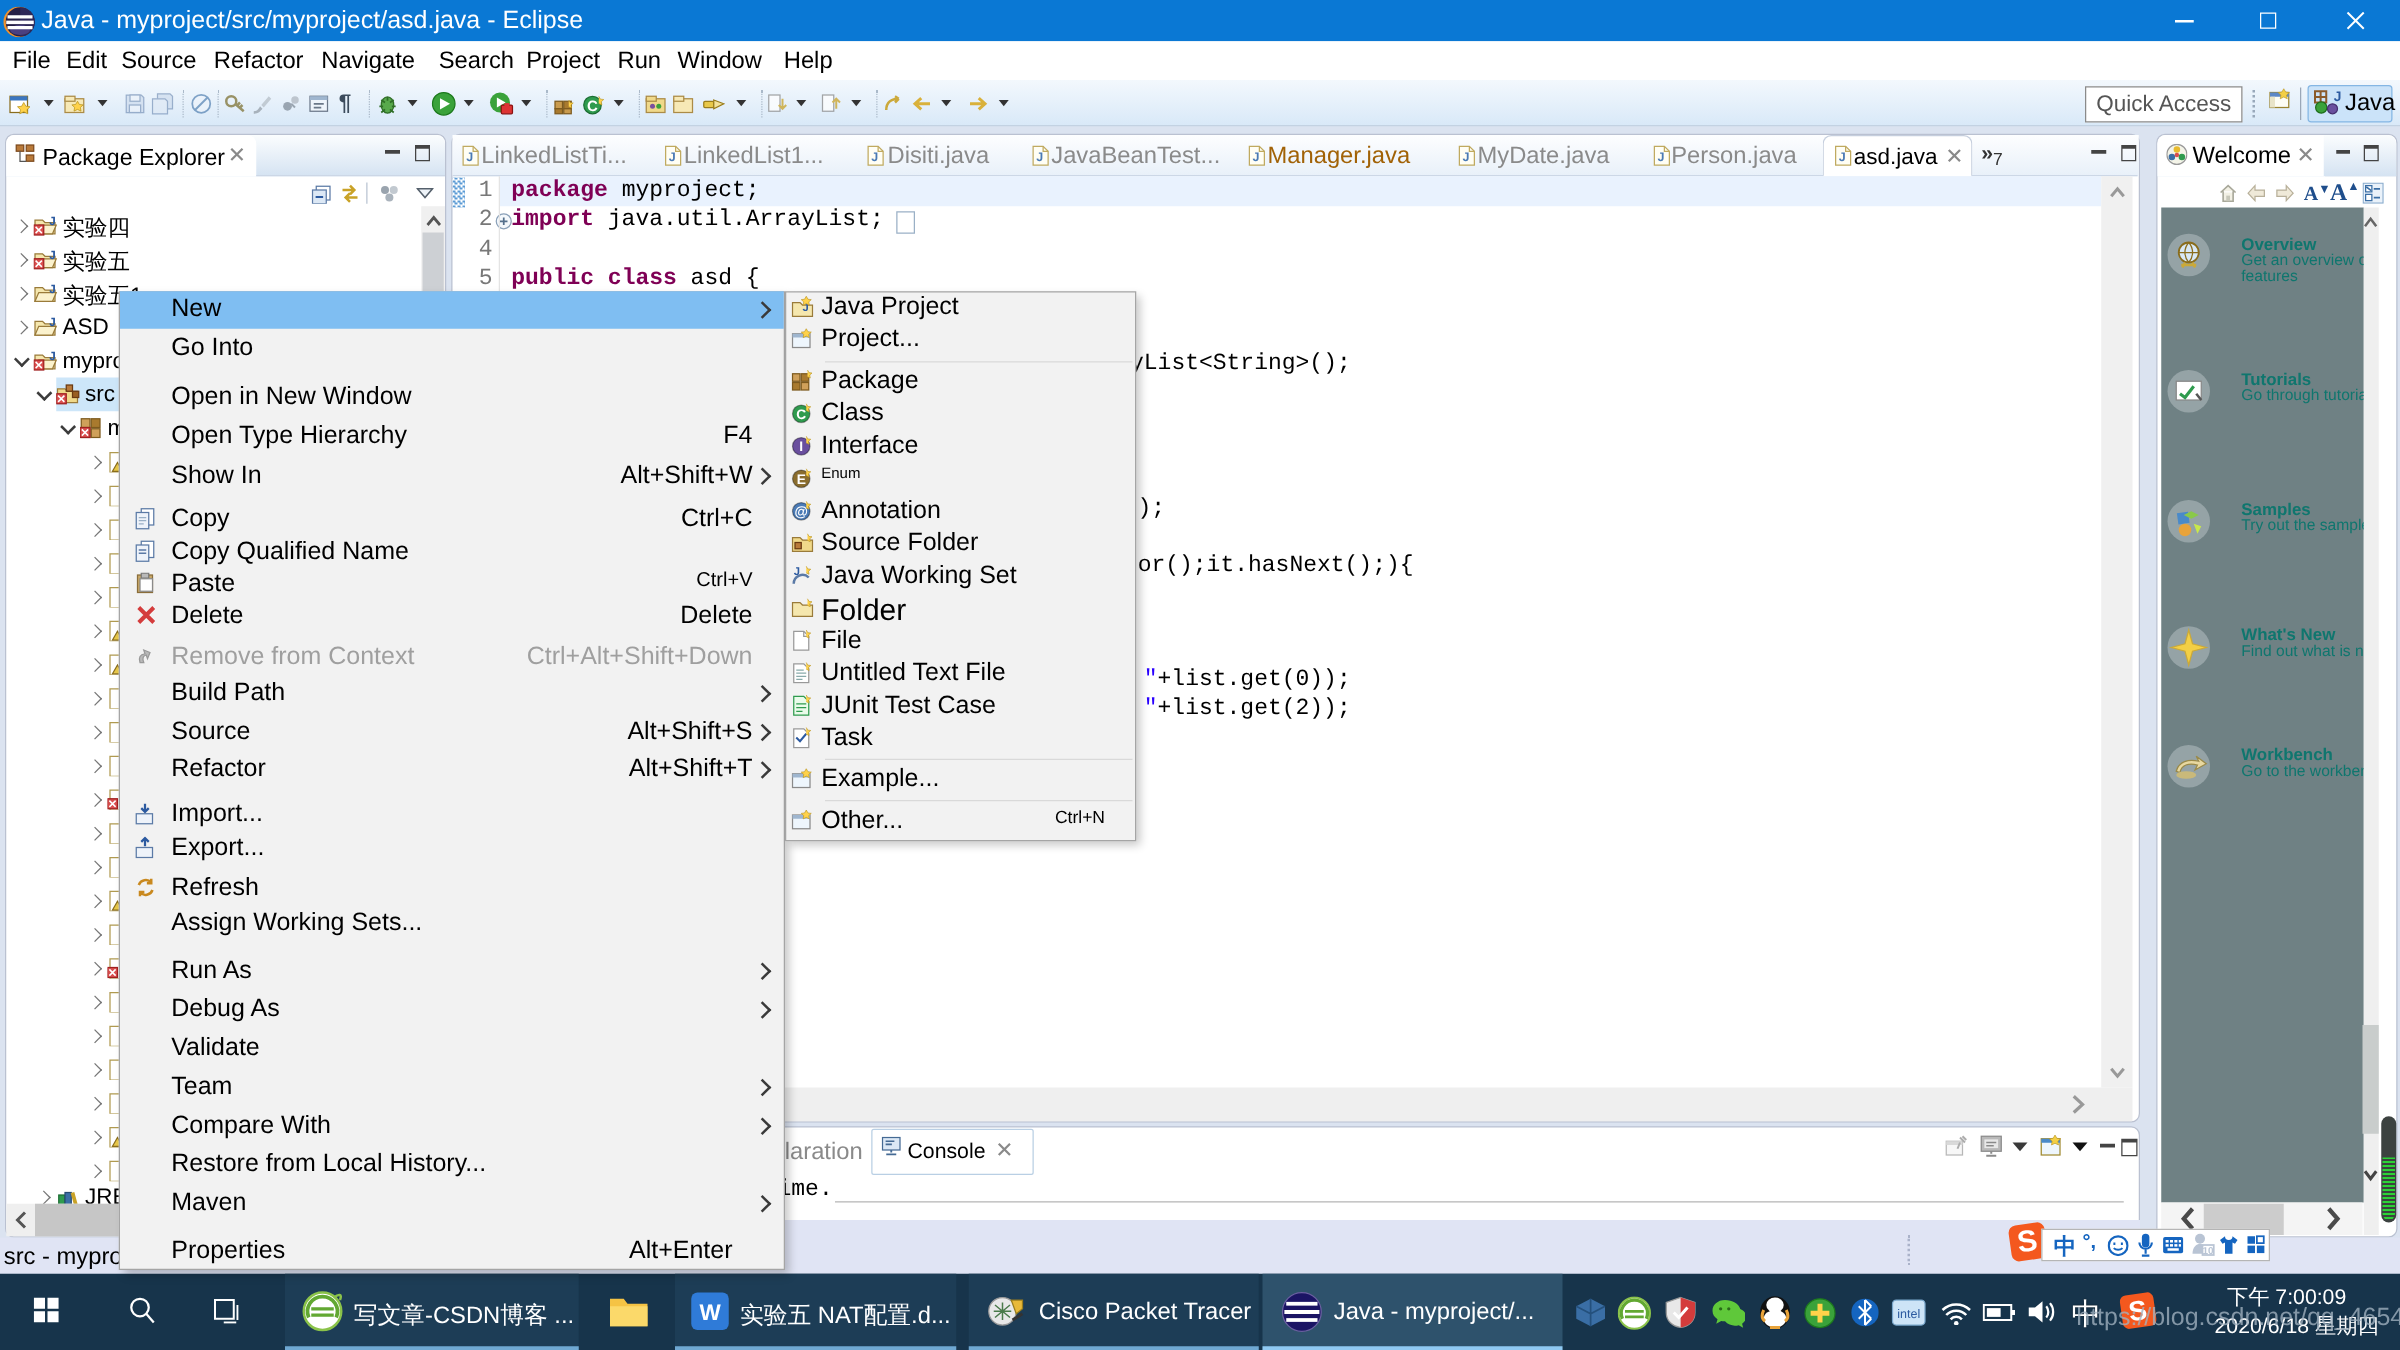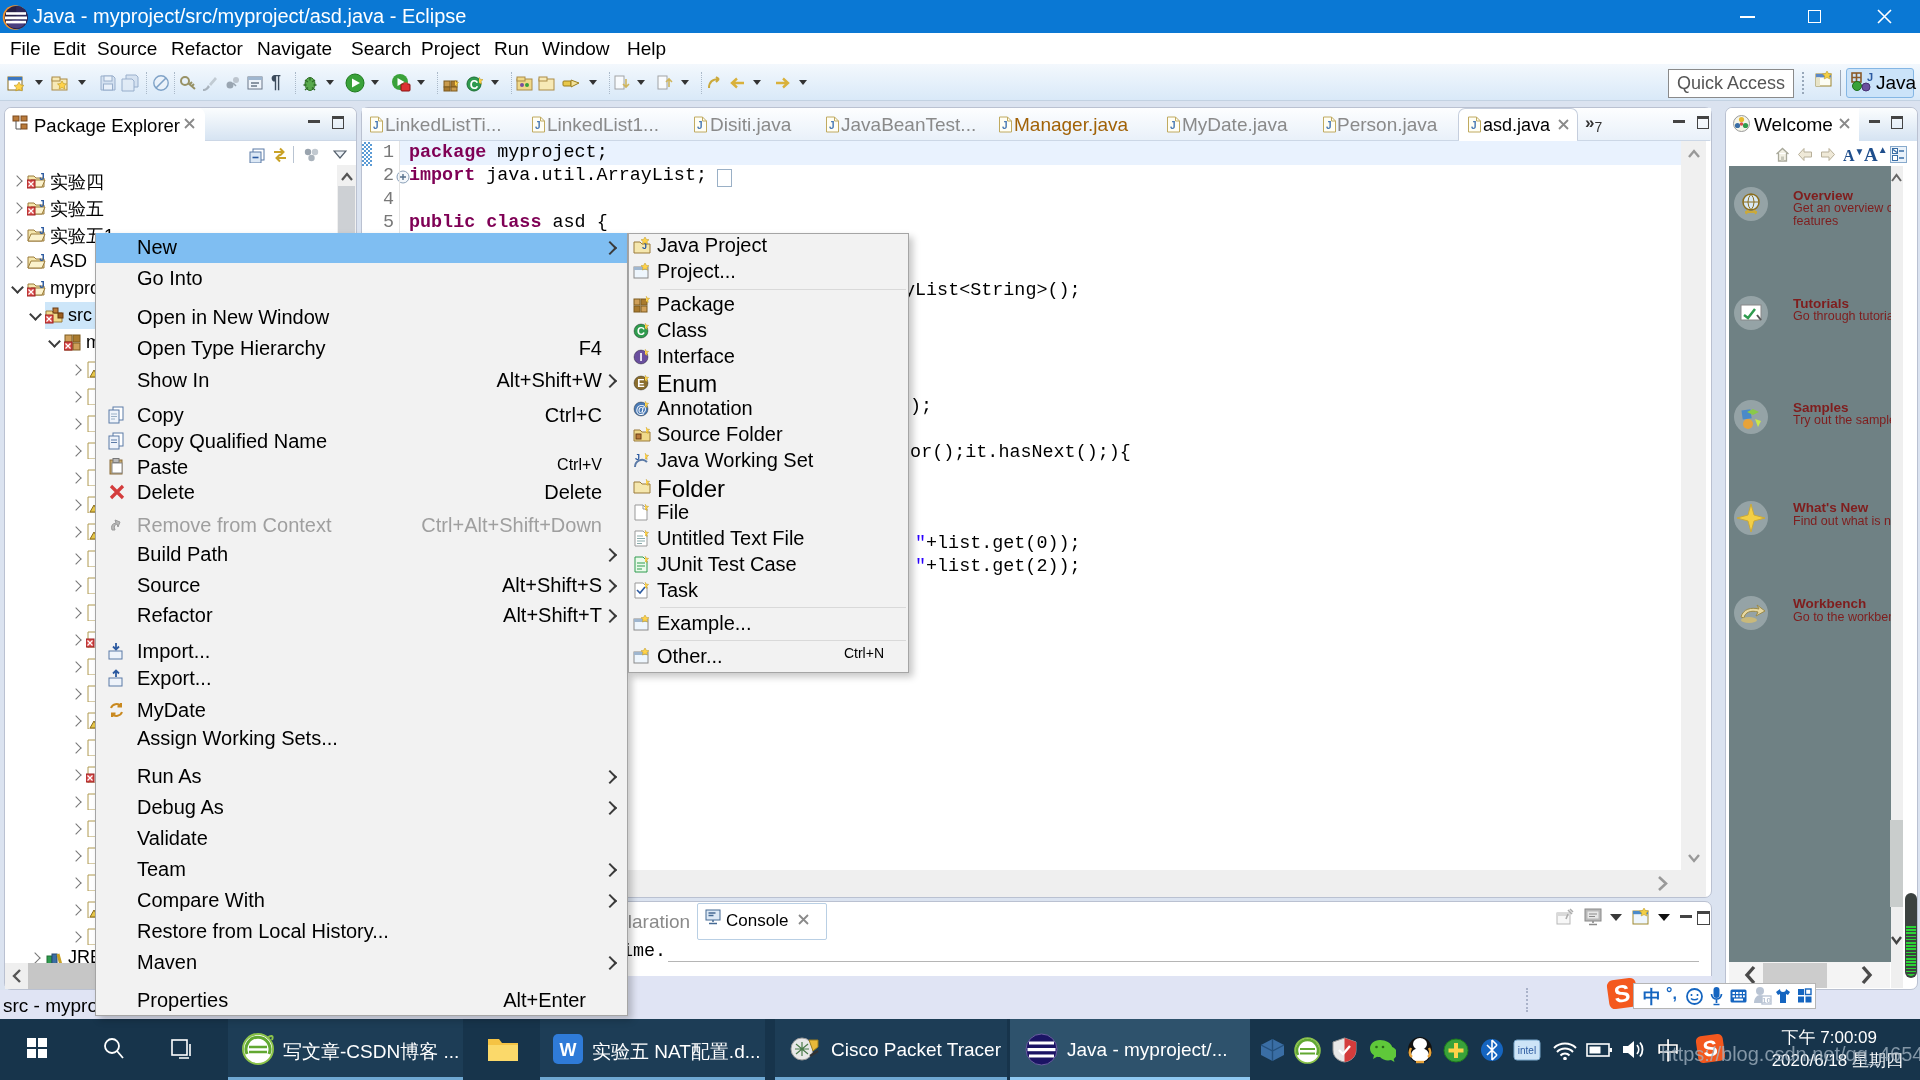--- a/index.html
+++ b/index.html
@@ -18,21 +18,21 @@
 #cmenu{left:95px;top:233px;width:533px;height:783px;background:#f2f2f2;border:1px solid #a5a5a5;box-sizing:border-box;box-shadow:4px 4px 7px rgba(0,0,0,.22);z-index:50;}
 #smenu{left:628px;top:233px;width:281px;height:440px;background:#f2f2f2;border:1px solid #a5a5a5;box-sizing:border-box;box-shadow:4px 4px 7px rgba(0,0,0,.22);z-index:51;}
 .sub{position:absolute;width:8px;height:8px;border-right:2px solid #3a3a3a;border-top:2px solid #3a3a3a;transform:rotate(45deg);}
 .msep{position:absolute;height:1px;background:#d9d9d9;}
 .gray{color:#9f9f9f !important;}
 #taskbar{left:0;top:1019px;width:1920px;height:61px;background:#17344b;}
 .tbtxt{position:absolute;font-size:19px;color:#fff;white-space:nowrap;}
 .code{position:absolute;font-family:"Liberation Mono",monospace;font-size:18.4px;white-space:pre;color:#000;}
 .kw{color:#7f0055;font-weight:bold;}
 .lno{position:absolute;font-family:"Liberation Mono",monospace;font-size:18.4px;color:#787878;}
-.wh{position:absolute;color:#7f1d1d;white-space:nowrap;}
+.wh{position:absolute;color:#0f766e;white-space:nowrap;}
 </style></head>
 <body>
 <div id="root">
 
 <div class="abs" id="titlebar"></div>
 <svg class="abs" style="left:2px;top:5px" width="26" height="25" viewBox="0 0 26 25">
       <circle cx="13" cy="12.5" r="12.2" fill="#f0922d"></circle>
       <circle cx="14.2" cy="12.5" r="11.6" fill="#262046"></circle>
       <path d="M14.2 .9 a11.6 11.6 0 0 1 0 23.2z" fill="#2e2858"></path>
       <rect x="4" y="7.2" width="20" height="2.6" fill="#fff"></rect>
@@ -746,21 +746,21 @@
 <svg class="abs" style="left:108px;top:642px;z-index:52" width="18" height="18" viewBox="0 0 18 18">
       <rect x="1" y="9" width="13" height="8" fill="#eef3fa" stroke="#5b7aa6"></rect>
       <path d="M8 1 v6 M5 4.5 L8 7.5 l3-3" stroke="#2c5aa0" stroke-width="1.8" fill="none"></path>
     </svg>
 <div class="abs" style="left:137px;top:667px;font-size:20px;white-space:nowrap;z-index:52">Export...</div>
 <svg class="abs" style="left:108px;top:669px;z-index:52" width="18" height="18" viewBox="0 0 18 18">
       <rect x="1" y="9" width="13" height="8" fill="#eef3fa" stroke="#5b7aa6"></rect>
       <path d="M8 8 v-6 M5 4.5 L8 1.5 l3 3" stroke="#2c5aa0" stroke-width="1.8" fill="none"></path>
     </svg>
 <div class="msep" style="left:133px;top:695px;width:492px"></div>
-<div class="abs" style="left:137px;top:699px;font-size:20px;white-space:nowrap;z-index:52">MyDate</div>
+<div class="abs" style="left:137px;top:699px;font-size:20px;white-space:nowrap;z-index:52">Refresh</div>
 <svg class="abs" style="left:108px;top:701px;z-index:52" width="18" height="18" viewBox="0 0 18 18">
       <path d="M3 7 a6 6 0 0 1 10-2 M13 2 v3.5 h-3.5 M14 11 a6 6 0 0 1 -10 2 M4 16 v-3.5 h3.5" stroke="#c9891f" stroke-width="2" fill="none"></path>
     </svg>
 <div class="abs" style="left:137px;top:727px;font-size:20px;white-space:nowrap;z-index:52">Assign Working Sets...</div>
 <div class="msep" style="left:133px;top:757px;width:492px"></div>
 <div class="abs" style="left:137px;top:765px;font-size:20px;white-space:nowrap;z-index:52">Run As</div>
 <div class="sub" style="left:605px;top:772px;z-index:52"></div>
 <div class="abs" style="left:137px;top:796px;font-size:20px;white-space:nowrap;z-index:52">Debug As</div>
 <div class="sub" style="left:605px;top:803px;z-index:52"></div>
 <div class="abs" style="left:137px;top:827px;font-size:20px;white-space:nowrap;z-index:52">Validate</div>
@@ -801,21 +801,21 @@
       <circle cx="8" cy="10" r="7" fill="#2f9b4e" stroke="rgba(0,0,0,.35)"></circle>
       <text x="8" y="14" font-size="11" font-weight="bold" fill="#fff" text-anchor="middle" font-family="Liberation Sans">C</text>
       <path d="M12 2 l1.2 2.1 2.4.3 -1.8 1.6 .4 2.4 -2.2-1.1" fill="#ffd24a" stroke="#b8941f" stroke-width=".5"></path>
     </svg>
 <div class="abs" style="left:657px;top:345px;font-size:20px;white-space:nowrap;z-index:52">Interface</div>
 <svg class="abs" style="left:633px;top:347px;z-index:52" width="18" height="18" viewBox="0 0 18 18">
       <circle cx="8" cy="10" r="7" fill="#6a4f9e" stroke="rgba(0,0,0,.35)"></circle>
       <text x="8" y="14" font-size="11" font-weight="bold" fill="#fff" text-anchor="middle" font-family="Liberation Sans">I</text>
       <path d="M12 2 l1.2 2.1 2.4.3 -1.8 1.6 .4 2.4 -2.2-1.1" fill="#ffd24a" stroke="#b8941f" stroke-width=".5"></path>
     </svg>
-<div class="abs" style="left:657px;top:371px;font-size:23px;white-space:nowrap;z-index:52">Enum</div>
+<div class="abs" style="left:657px;top:371px;font-size:12px;white-space:nowrap;z-index:52">Enum</div>
 <svg class="abs" style="left:633px;top:373px;z-index:52" width="18" height="18" viewBox="0 0 18 18">
       <circle cx="8" cy="10" r="7" fill="#8a6d2e" stroke="rgba(0,0,0,.35)"></circle>
       <text x="8" y="14" font-size="11" font-weight="bold" fill="#fff" text-anchor="middle" font-family="Liberation Sans">E</text>
       <path d="M12 2 l1.2 2.1 2.4.3 -1.8 1.6 .4 2.4 -2.2-1.1" fill="#ffd24a" stroke="#b8941f" stroke-width=".5"></path>
     </svg>
 <div class="abs" style="left:657px;top:397px;font-size:20px;white-space:nowrap;z-index:52">Annotation</div>
 <svg class="abs" style="left:633px;top:399px;z-index:52" width="18" height="18" viewBox="0 0 18 18">
       <circle cx="8" cy="10" r="7" fill="#4a7ab5" stroke="rgba(0,0,0,.35)"></circle>
       <text x="8" y="14" font-size="11" font-weight="bold" fill="#fff" text-anchor="middle" font-family="Liberation Sans">@</text>
       <path d="M12 2 l1.2 2.1 2.4.3 -1.8 1.6 .4 2.4 -2.2-1.1" fill="#ffd24a" stroke="#b8941f" stroke-width=".5"></path>

